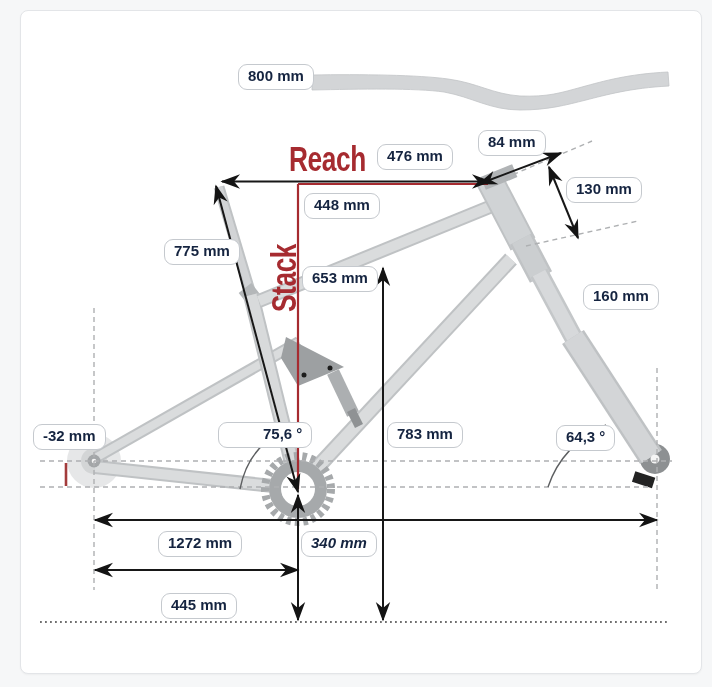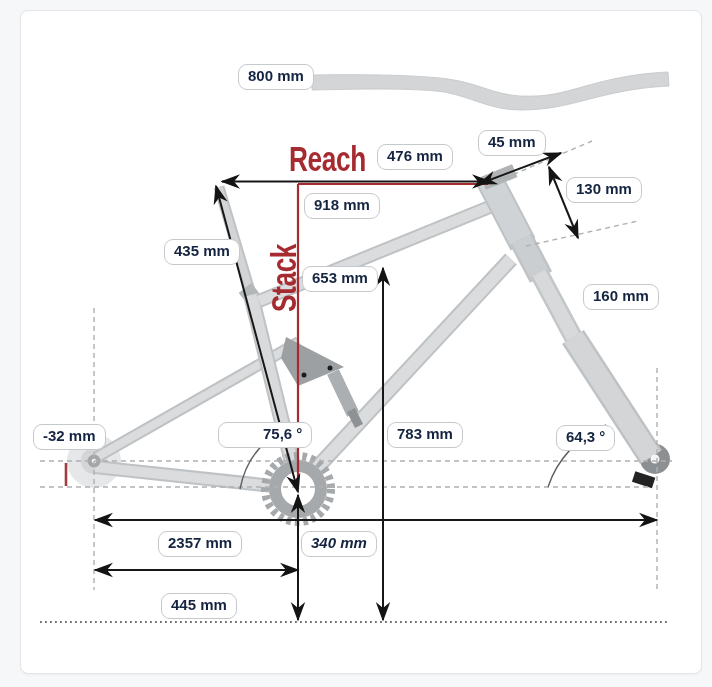--- a/index.html
+++ b/index.html
@@ -132,25 +132,25 @@
     <line x1="95" y1="520" x2="657" y2="520" marker-start="url(#arr)" marker-end="url(#arr)"></line>
     <line x1="95" y1="570" x2="298" y2="570" marker-start="url(#arr)" marker-end="url(#arr)"></line>
   </g>
 </svg>
 
 <div class="word" id="word-reach">Reach</div>
 <div class="word" id="word-stack">Stack</div>
 
 <div class="chip" style="left:238px;top:64px;">800 mm</div>
 <div class="chip" style="left:377px;top:144px;">476 mm</div>
-<div class="chip" style="left:478px;top:130px;">45 mm</div>
+<div class="chip" style="left:478px;top:130px;">84 mm</div>
 <div class="chip" style="left:566px;top:177px;">130 mm</div>
-<div class="chip" style="left:304px;top:193px;">918 mm</div>
-<div class="chip" style="left:164px;top:239px;">435 mm</div>
+<div class="chip" style="left:304px;top:193px;">448 mm</div>
+<div class="chip" style="left:164px;top:239px;">775 mm</div>
 <div class="chip" style="left:302px;top:266px;">653 mm</div>
 <div class="chip" style="left:583px;top:284px;">160 mm</div>
 <div class="chip" style="left:33px;top:424px;">-32 mm</div>
 <div class="chip" style="left:218px;top:422px;padding-left:44px;">75,6 °</div>
 <div class="chip" style="left:387px;top:422px;">783 mm</div>
 <div class="chip" style="left:556px;top:425px;">64,3 °</div>
-<div class="chip" style="left:158px;top:531px;">2357 mm</div>
+<div class="chip" style="left:158px;top:531px;">1272 mm</div>
 <div class="chip" style="left:301px;top:531px;font-style:italic;">340 mm</div>
 <div class="chip" style="left:161px;top:585px;margin-top:8px;">445 mm</div>
 
 </body></html>

